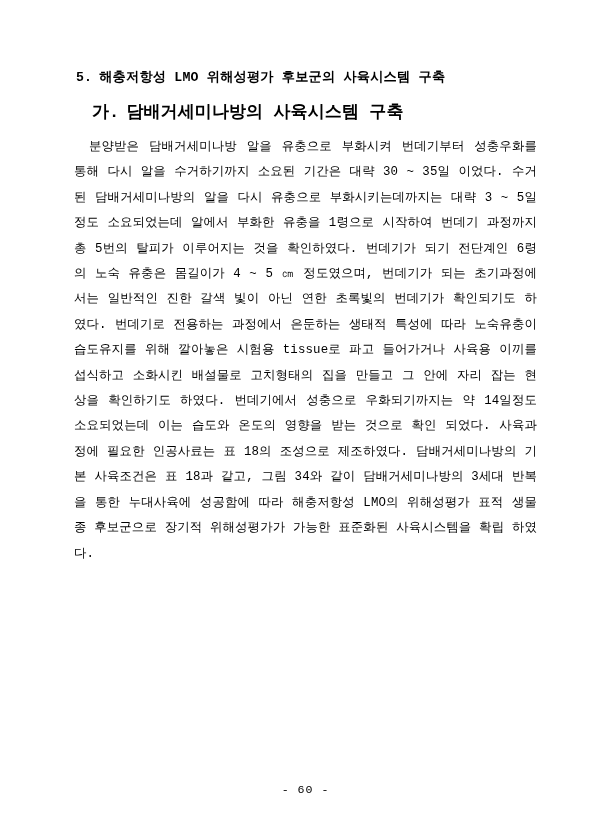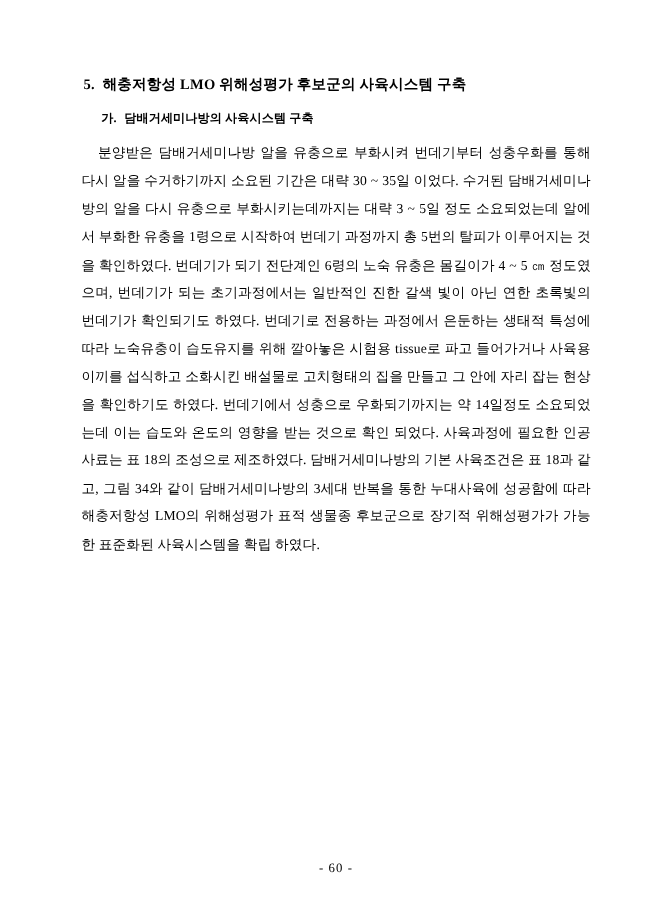--- a/index.html
+++ b/index.html
@@ -16,33 +16,34 @@
     overflow: hidden;
   }
   .page {
     position: absolute;
     left: 0;
     top: 0;
     width: 611px;
     height: 840px;
     box-sizing: border-box;
     padding: 62px 74px 36px 74px;
+    font-family: Liberation Mono, monospace;
   }
   .heading-1 {
     font-size: 13.2px;
     font-weight: bold;
     letter-spacing: 0.2px;
     margin: 6px 0 0 2px;
     white-space: nowrap;
   }
   .heading-1 .num {
     margin-right: 7px;
   }
   .heading-2 {
-    font-size: 11px;
+    font-size: 17px;
     font-weight: bold;
     margin: 14px 0 0 18px;
     letter-spacing: 0.1px;
     white-space: nowrap;
   }
   .heading-2 .num {
     margin-right: 7px;
   }
   .body-text {
     margin: 12px 0 15px 0;

